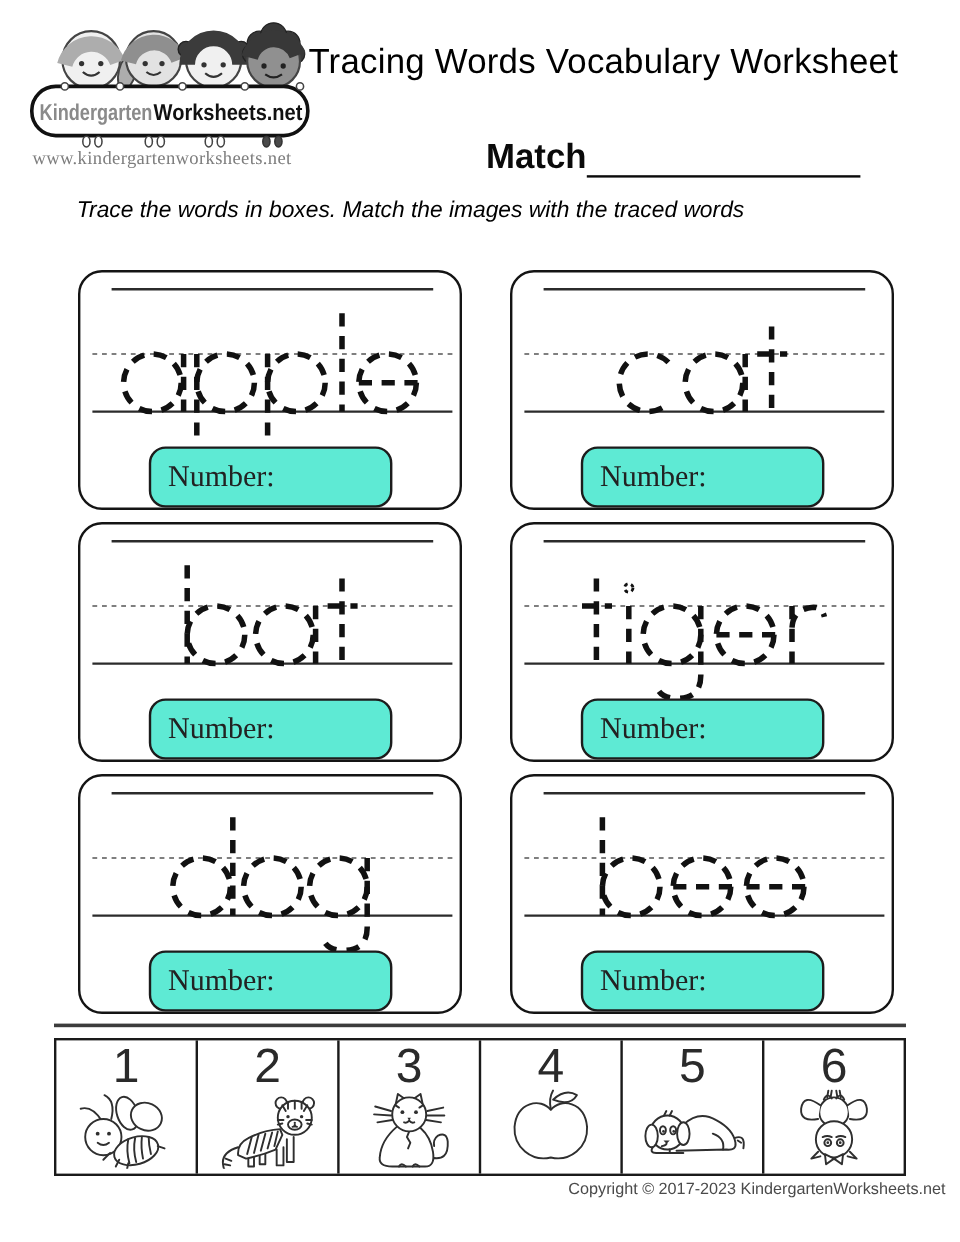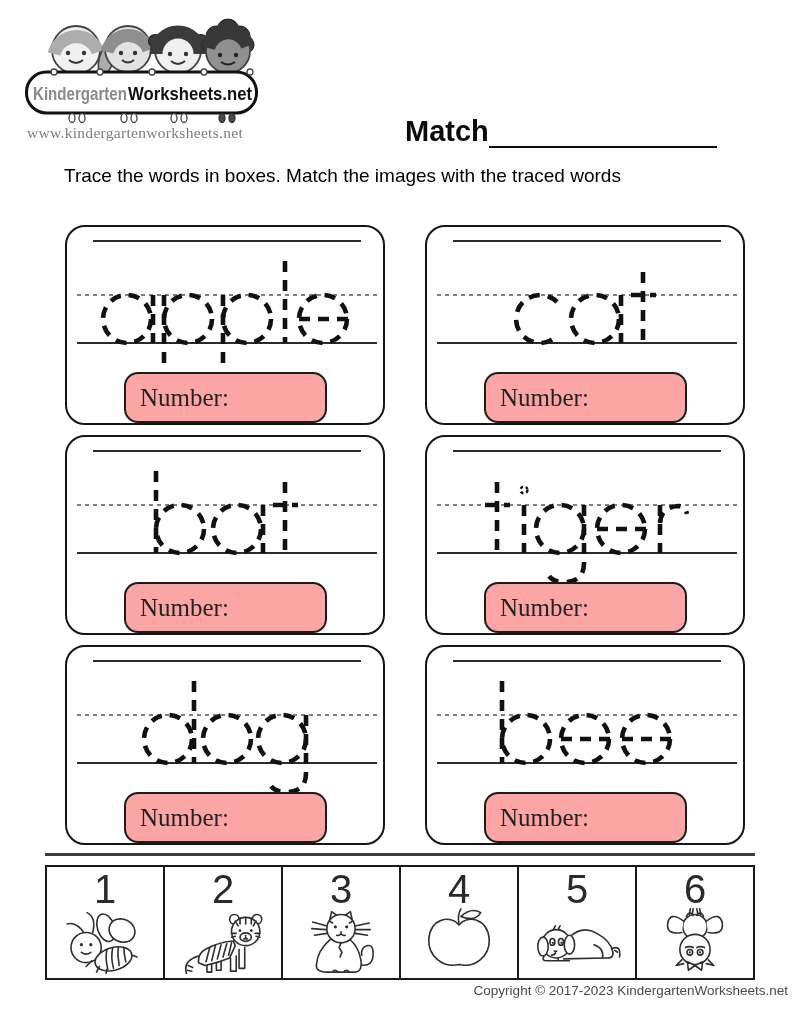--- a/index.html
+++ b/index.html
@@ -7,27 +7,27 @@
         font-family:"Liberation Sans",sans-serif;color:#111;}
 
   
   #logo{position:absolute;left:24px;top:12px;width:236px;height:112px;}
   #logo-url{position:absolute;left:27px;top:124px;font-size:15.5px;color:#7d7d7d;letter-spacing:.3px;font-family:Liberation Serif, serif;}
   #title{position:absolute;left:257px;top:36px;width:535px;font-size:29px;letter-spacing:.2px;color:#000;}
   #name-row{position:absolute;left:405px;top:112px;font-size:29px;font-weight:600;color:#0a0a0a;}
   #name-line{display:inline-block;width:228px;height:34px;border-bottom:2.6px solid #0a0a0a;vertical-align:bottom;}
 
   
-  #instructions{position:absolute;left:64px;top:162px;width:695px;font-size:19px;line-height:27px;color:#000;}
+  #instructions{position:absolute;left:64px;top:162px;width:695px;font-size:19px;line-height:27px;color:#000;font-style:italic;}
 
   
   .tbox{position:absolute;width:320px;height:200px;border:2.6px solid #141414;border-radius:20px;background:#fff;box-sizing:border-box;}
   .tbox svg.trace{position:absolute;left:0;top:0;pointer-events:none;}
   .numfield{position:absolute;left:57px;top:145px;width:203px;height:51px;border:2.2px solid #1c1c1c;border-radius:14px;
-            background:#fca5a5;box-sizing:border-box;display:flex;align-items:center;padding-left:14px;
+            background:#5eead4;box-sizing:border-box;display:flex;align-items:center;padding-left:14px;
             font-family:"Liberation Serif",serif;font-size:25px;color:#222;}
 
   
   #divider{position:absolute;left:45px;top:853px;width:710px;height:3px;background:#3c3c3c;}
   #match-strip{position:absolute;left:45px;top:865px;width:710px;height:115px;display:flex;
                border:2.6px solid #1a1a1a;box-sizing:border-box;background:#fff;}
   .mcell{flex:1;border-right:2.4px solid #1a1a1a;display:flex;flex-direction:column;align-items:center;box-sizing:border-box;}
   .mcell:last-child{border-right:none;}
   .mnum{font-size:40px;line-height:42px;color:#2a2a2a;margin-top:1px;}
   .mimg{margin-top:-4px;}
@@ -97,20 +97,21 @@
       <ellipse cx="100" cy="106" rx="3" ry="4.5" fill="#fff" stroke="#444" stroke-width="1.3"></ellipse>
       <ellipse cx="110" cy="106" rx="3" ry="4.5" fill="#fff" stroke="#444" stroke-width="1.3"></ellipse>
       <ellipse cx="150" cy="106" rx="3" ry="4.5" fill="#fff" stroke="#444" stroke-width="1.3"></ellipse>
       <ellipse cx="160" cy="106" rx="3" ry="4.5" fill="#fff" stroke="#444" stroke-width="1.3"></ellipse>
       <ellipse cx="198" cy="106" rx="3" ry="4.5" fill="#4a4a4a" stroke="#333" stroke-width="1.3"></ellipse>
       <ellipse cx="208" cy="106" rx="3" ry="4.5" fill="#4a4a4a" stroke="#333" stroke-width="1.3"></ellipse>
     </g>
   </svg>
   <div id="logo-url">www.kindergartenworksheets.net</div>
 
+  <div id="title">Tracing Words Vocabulary Worksheet</div>
 
   <div id="name-row"><span>Match</span><span id="name-line"></span></div>
 
   <div id="instructions">
     <div>Trace the words in boxes. Match the images with the traced words</div>
   </div>
 
   <div class="tbox" style="left:65px;top:225px">
     <svg class="trace" width="320" height="200" viewBox="0 0 320 200">
         <line x1="26" y1="14" x2="294" y2="14" stroke="#2b2b2b" stroke-width="2"></line>

